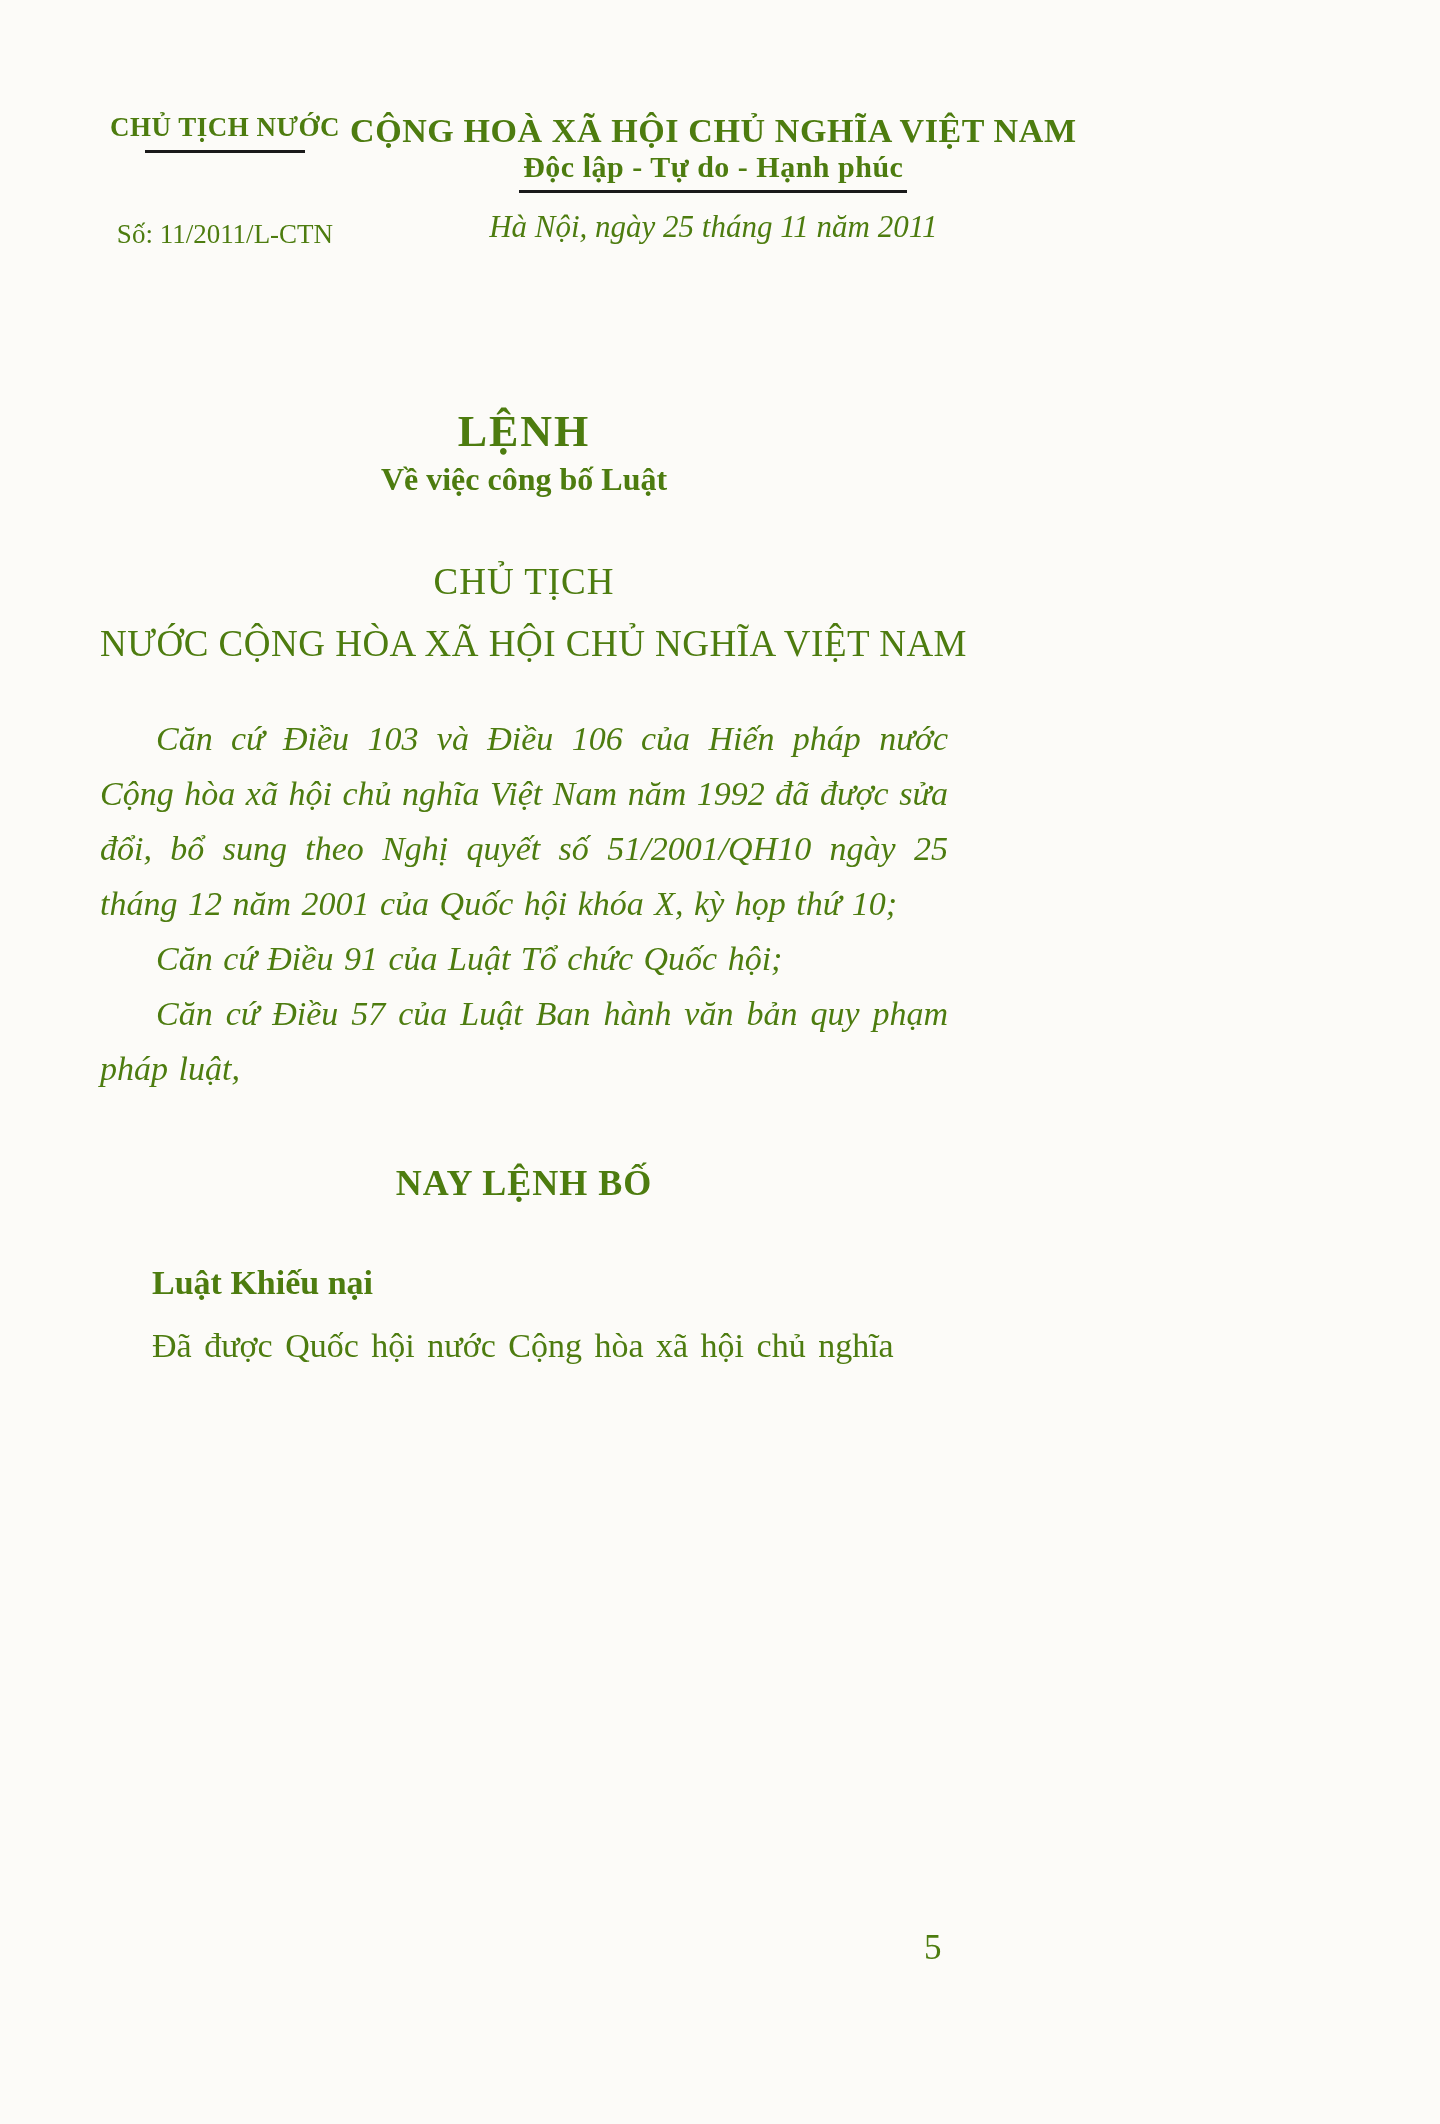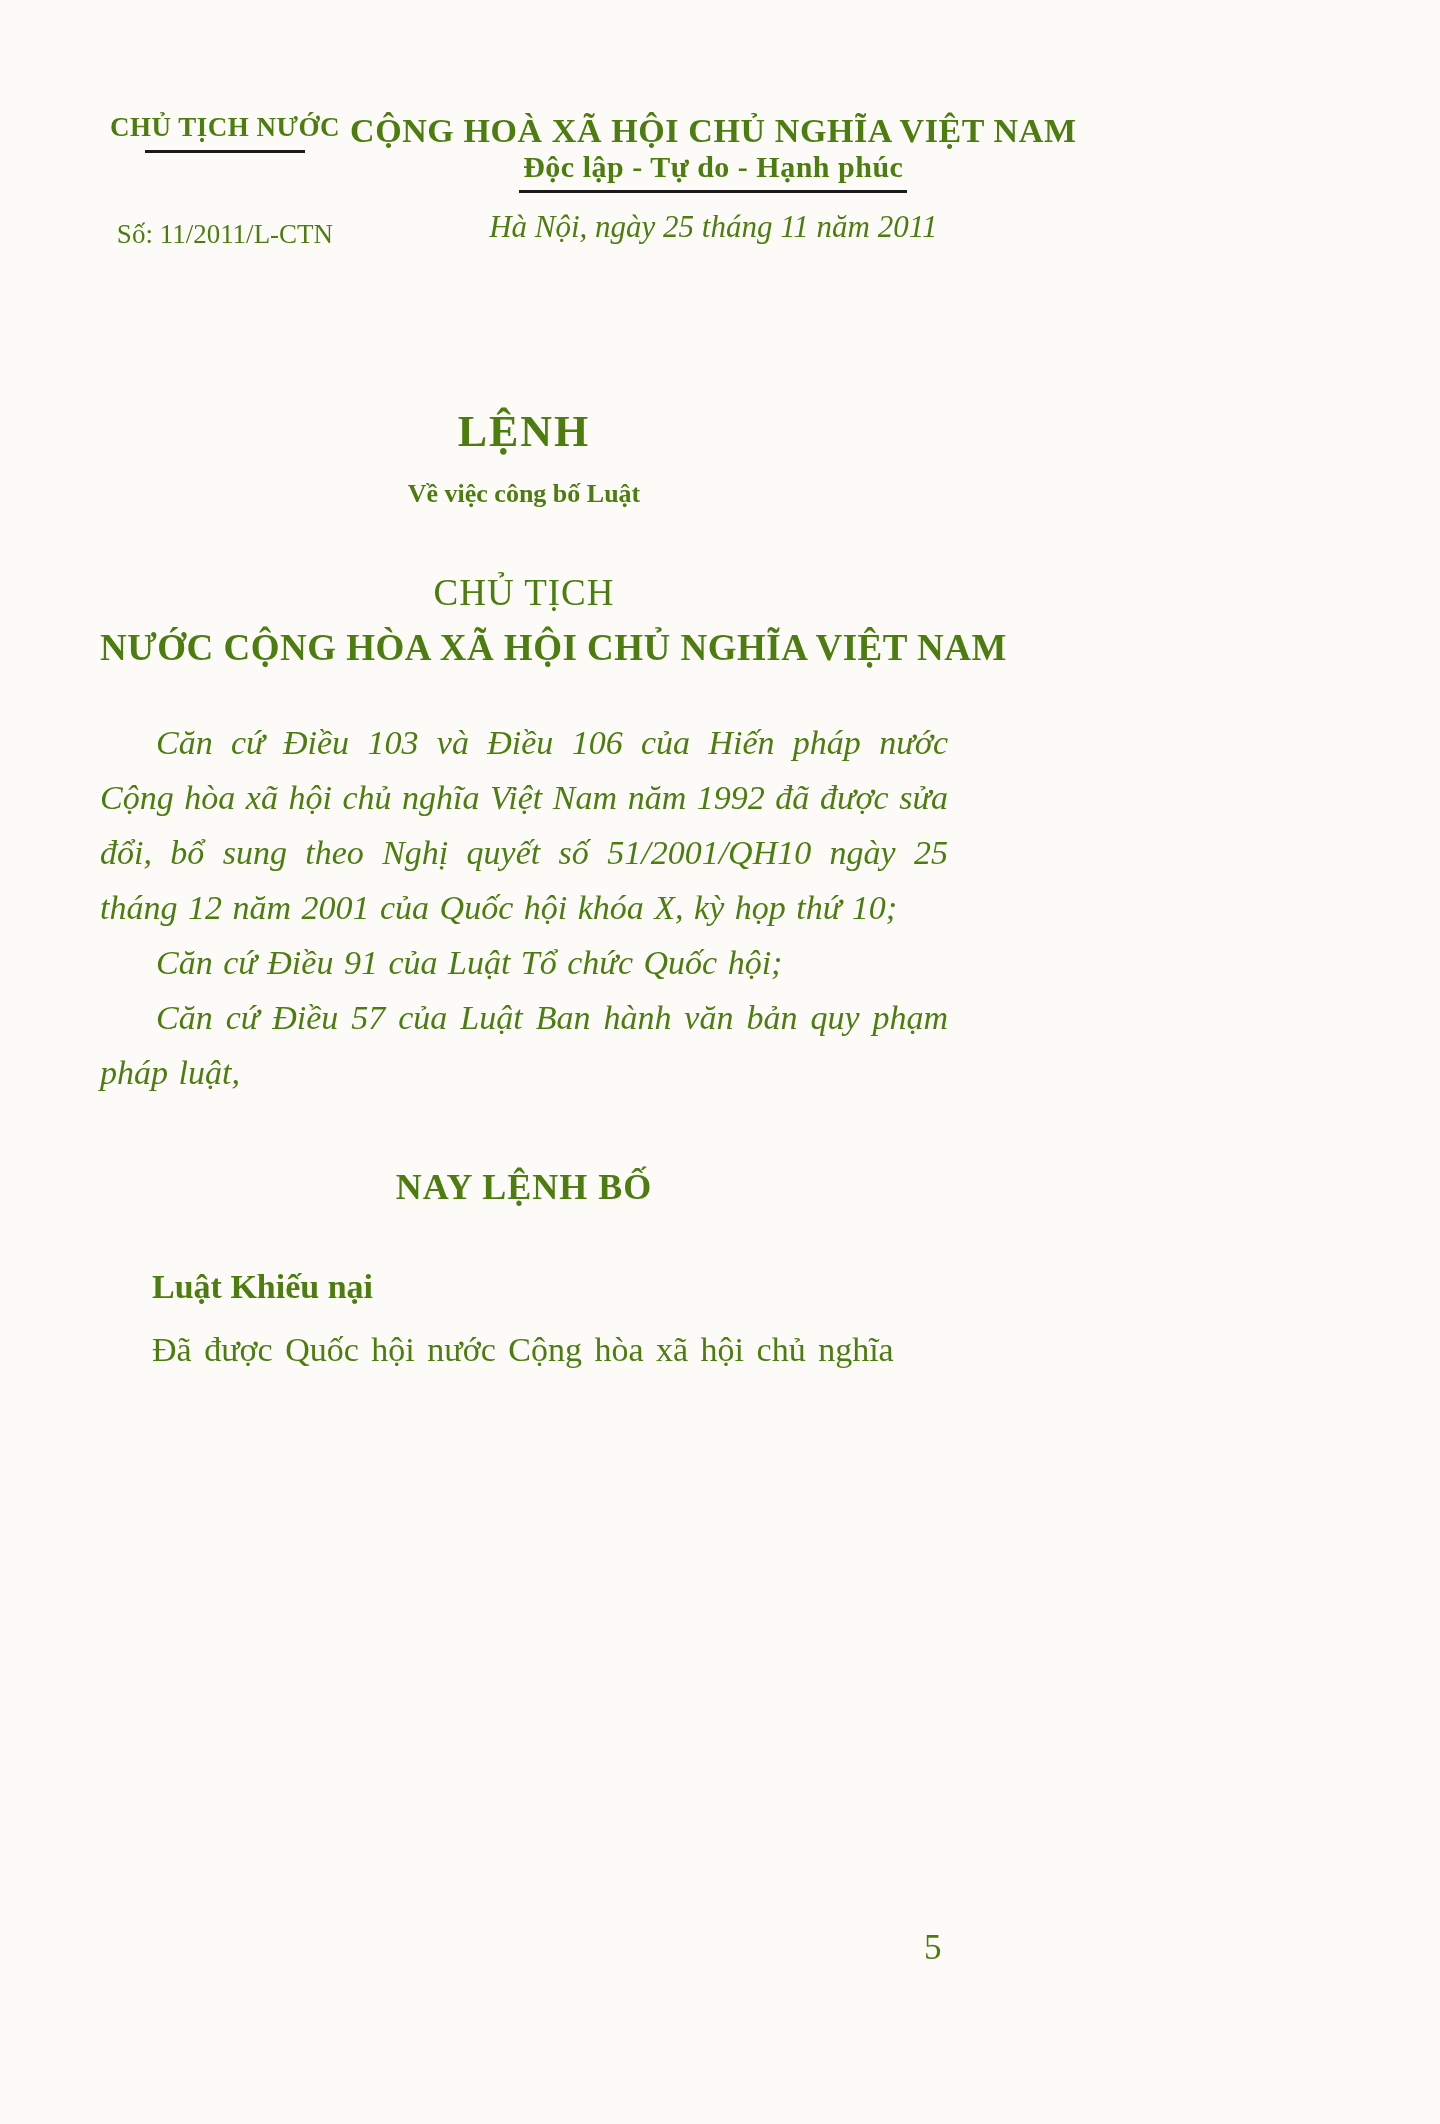--- a/index.html
+++ b/index.html
@@ -83,38 +83,38 @@
   .title-block {
     margin-top: 156px;
     text-align: center;
   }
   .title-main {
     font-weight: bold;
     font-size: 44px;
     letter-spacing: 2px;
   }
   .title-sub {
-    margin-top: 22px;
-    font-weight: bold;
-    font-size: 26px;
+    margin-top: 4px;
+    font-weight: bold;
+    font-size: 32px;
   }
 
   
   .authority {
     margin-top: 62px;
     text-align: center;
   }
   .authority-line1 {
     font-weight: normal;
     font-size: 37px;
     letter-spacing: 1px;
   }
   .authority-line2 {
-    margin-top: 12px;
-    font-weight: bold;
+    margin-top: 19px;
+    font-weight: normal;
     font-size: 37px;
     letter-spacing: 0.5px;
     white-space: nowrap;
   }
 
   
   .preamble {
     margin-top: 46px;
   }
   .preamble p {

